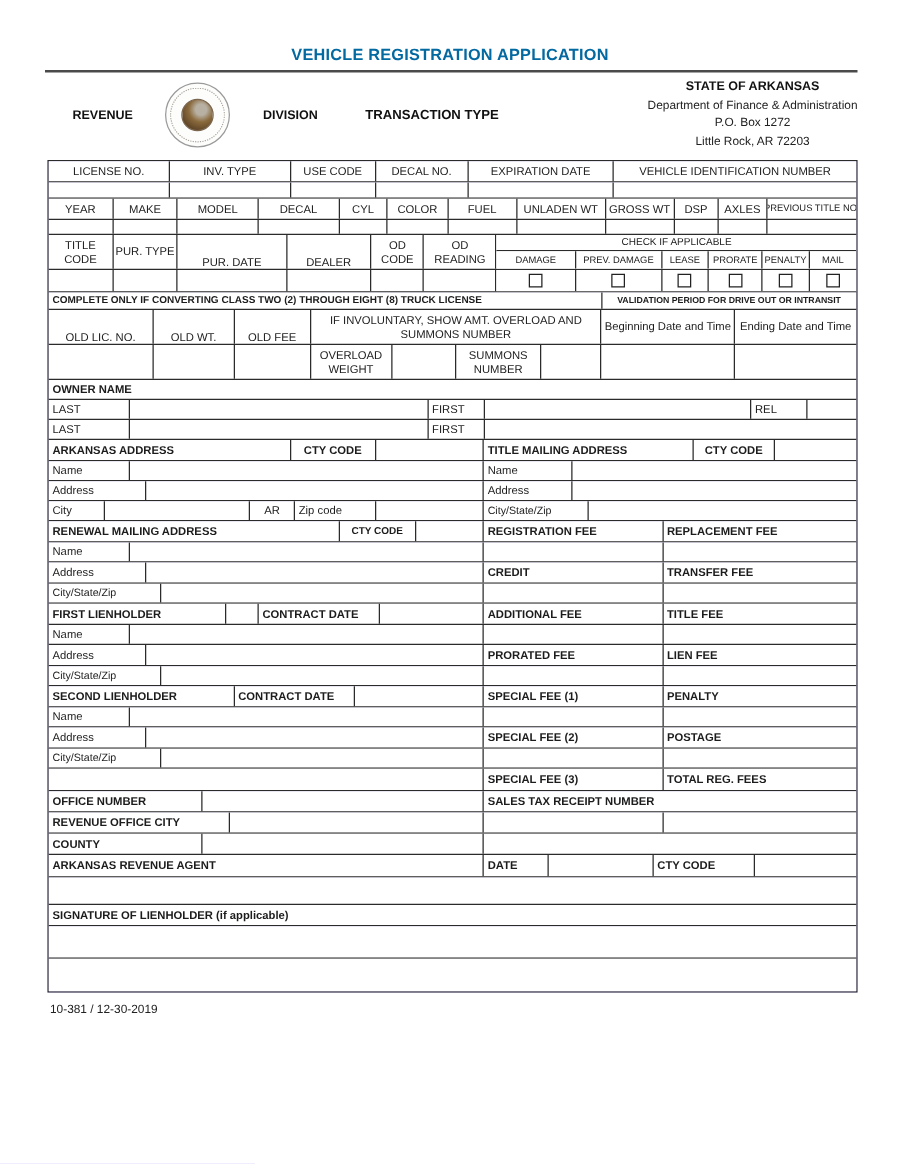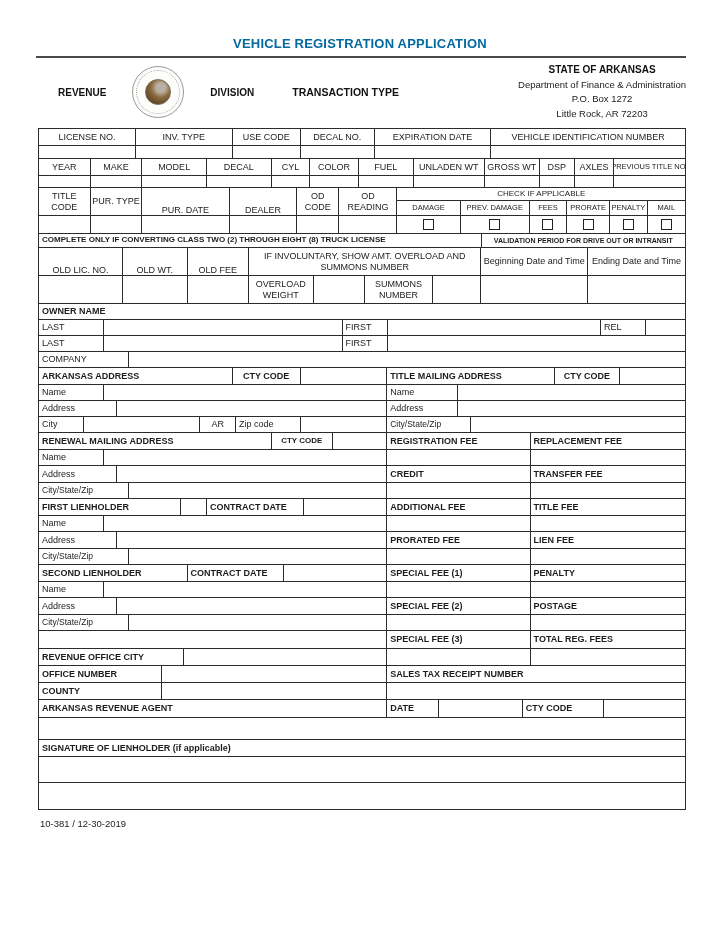--- a/index.html
+++ b/index.html
@@ -194,21 +194,21 @@
           </div>
         </div>
         <div class="frow fill">
           <div class="fcell center" style="flex: 0 0 22%; font-size: 7.5px;">
             <span>DAMAGE</span>
           </div>
           <div class="fcell center" style="flex: 0 0 24%; font-size: 7.5px;">
             <span>PREV. DAMAGE</span>
           </div>
           <div class="fcell center" style="flex: 0 0 13%; font-size: 7.5px;">
-            <span>FEES</span>
+            <span>LEASE</span>
           </div>
           <div class="fcell center" style="flex: 0 0 15%; font-size: 7.5px;">
             <span>PRORATE</span>
           </div>
           <div class="fcell center" style="flex: 0 0 13%; font-size: 7.5px;">
             <span>PENALTY</span>
           </div>
           <div class="fcell center" style="flex: 1 1 13%; font-size: 7.5px;">
             <span>MAIL</span>
           </div>
@@ -310,26 +310,20 @@
     <div class="frow" style="height: 16px;">
       <div class="fcell" style="flex: 0 0 10%;">
         <span>LAST</span>
       </div>
       <div class="fcell" style="flex: 0 0 37%;"></div>
       <div class="fcell" style="flex: 0 0 7%;">
         <span>FIRST</span>
       </div>
       <div class="fcell" style="flex: 1 1 46%;"></div>
     </div>
-    <div class="frow" style="height: 16px;">
-      <div class="fcell" style="flex: 0 0 14%;">
-        <span>COMPANY</span>
-      </div>
-      <div class="fcell" style="flex: 1 1 86%;"></div>
-    </div>
     <div class="frow" style="height: 17px;">
       <div class="fcell bold" style="flex: 0 0 30%;">
         <span>ARKANSAS ADDRESS</span>
       </div>
       <div class="fcell bold center" style="flex: 0 0 10.5%;">
         <span>CTY CODE</span>
       </div>
       <div class="fcell" style="flex: 0 0 13.4%;"></div>
       <div class="fcell bold" style="flex: 0 0 26%;">
         <span>TITLE MAILING ADDRESS</span>
@@ -509,35 +503,35 @@
     <div class="frow" style="height: 18px;">
       <div class="fcell" style="flex: 0 0 53.9%;"></div>
       <div class="fcell bold" style="flex: 0 0 22.2%;">
         <span>SPECIAL FEE (3)</span>
       </div>
       <div class="fcell bold" style="flex: 1 1 23.9%;">
         <span>TOTAL REG. FEES</span>
       </div>
     </div>
     <div class="frow" style="height: 17px;">
-      <div class="fcell bold" style="flex: 0 0 22.5%;">
-        <span>REVENUE OFFICE CITY</span>
-      </div>
-      <div class="fcell" style="flex: 0 0 31.4%;"></div>
-      <div class="fcell" style="flex: 0 0 22.2%;"></div>
-      <div class="fcell" style="flex: 1 1 23.9%;"></div>
-    </div>
-    <div class="frow" style="height: 17px;">
       <div class="fcell bold" style="flex: 0 0 19%;">
         <span>OFFICE NUMBER</span>
       </div>
       <div class="fcell" style="flex: 0 0 34.9%;"></div>
       <div class="fcell bold" style="flex: 1 1 46.1%;">
         <span>SALES TAX RECEIPT NUMBER</span>
       </div>
+    </div>
+    <div class="frow" style="height: 17px;">
+      <div class="fcell bold" style="flex: 0 0 22.5%;">
+        <span>REVENUE OFFICE CITY</span>
+      </div>
+      <div class="fcell" style="flex: 0 0 31.4%;"></div>
+      <div class="fcell" style="flex: 0 0 22.2%;"></div>
+      <div class="fcell" style="flex: 1 1 23.9%;"></div>
     </div>
     <div class="frow" style="height: 17px;">
       <div class="fcell bold" style="flex: 0 0 19%;">
         <span>COUNTY</span>
       </div>
       <div class="fcell" style="flex: 0 0 34.9%;"></div>
       <div class="fcell" style="flex: 1 1 46.1%;"></div>
     </div>
     <div class="frow" style="height: 18px;">
       <div class="fcell bold" style="flex: 0 0 53.9%;">

